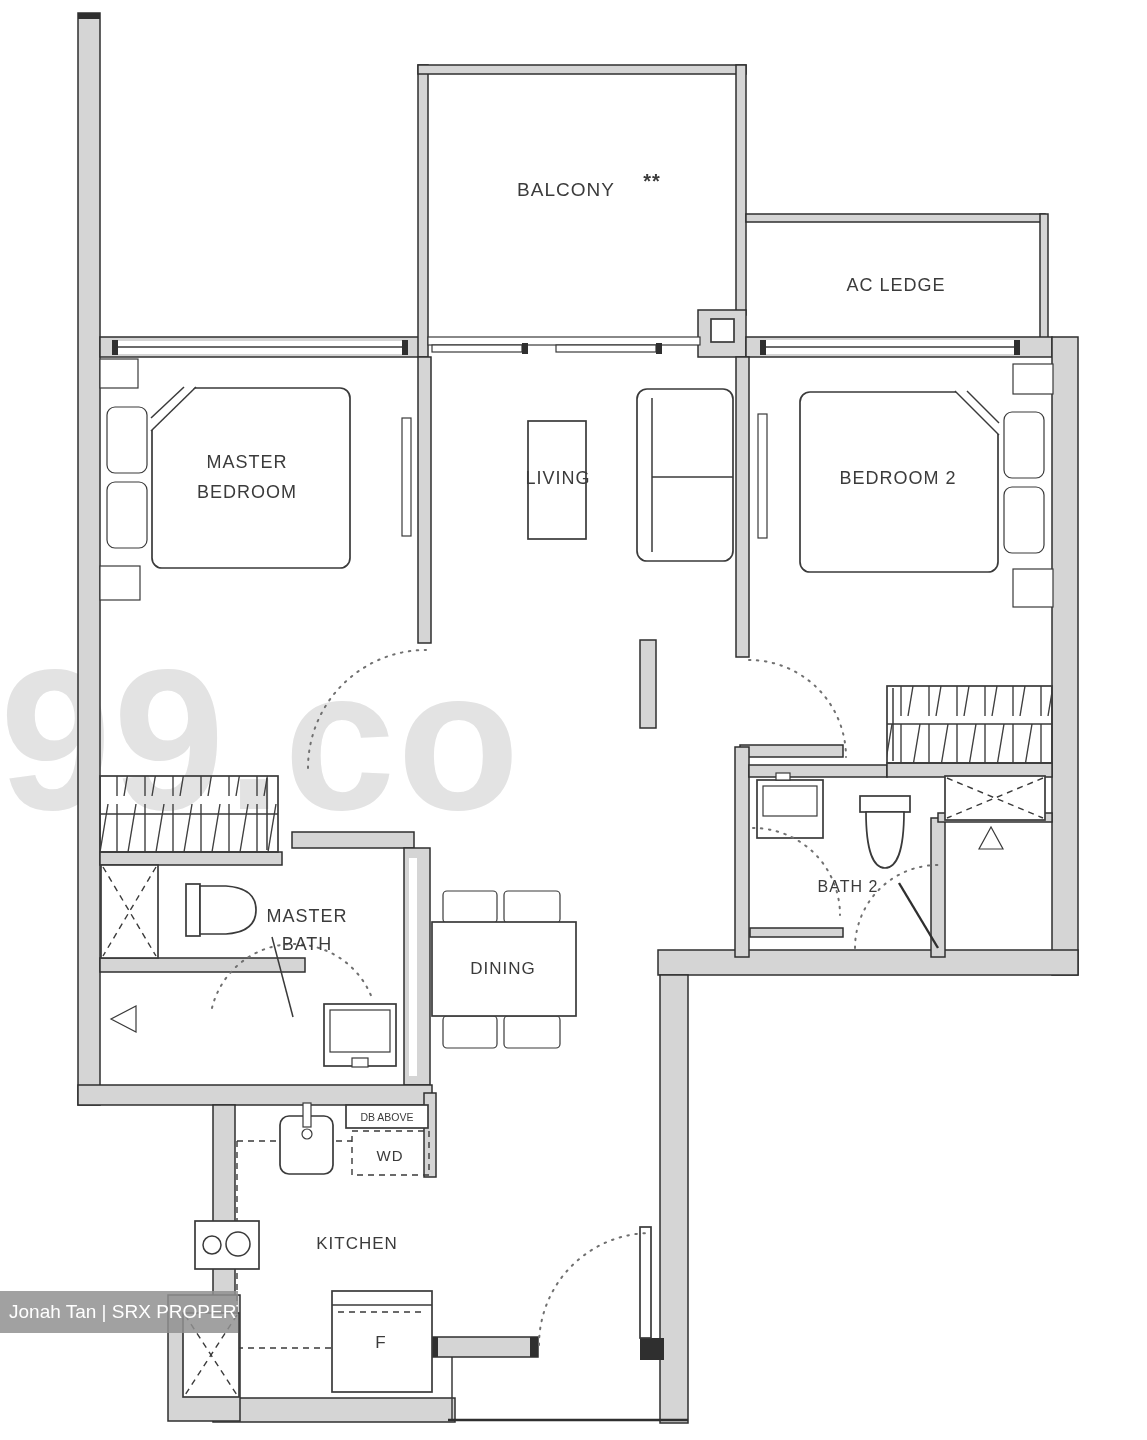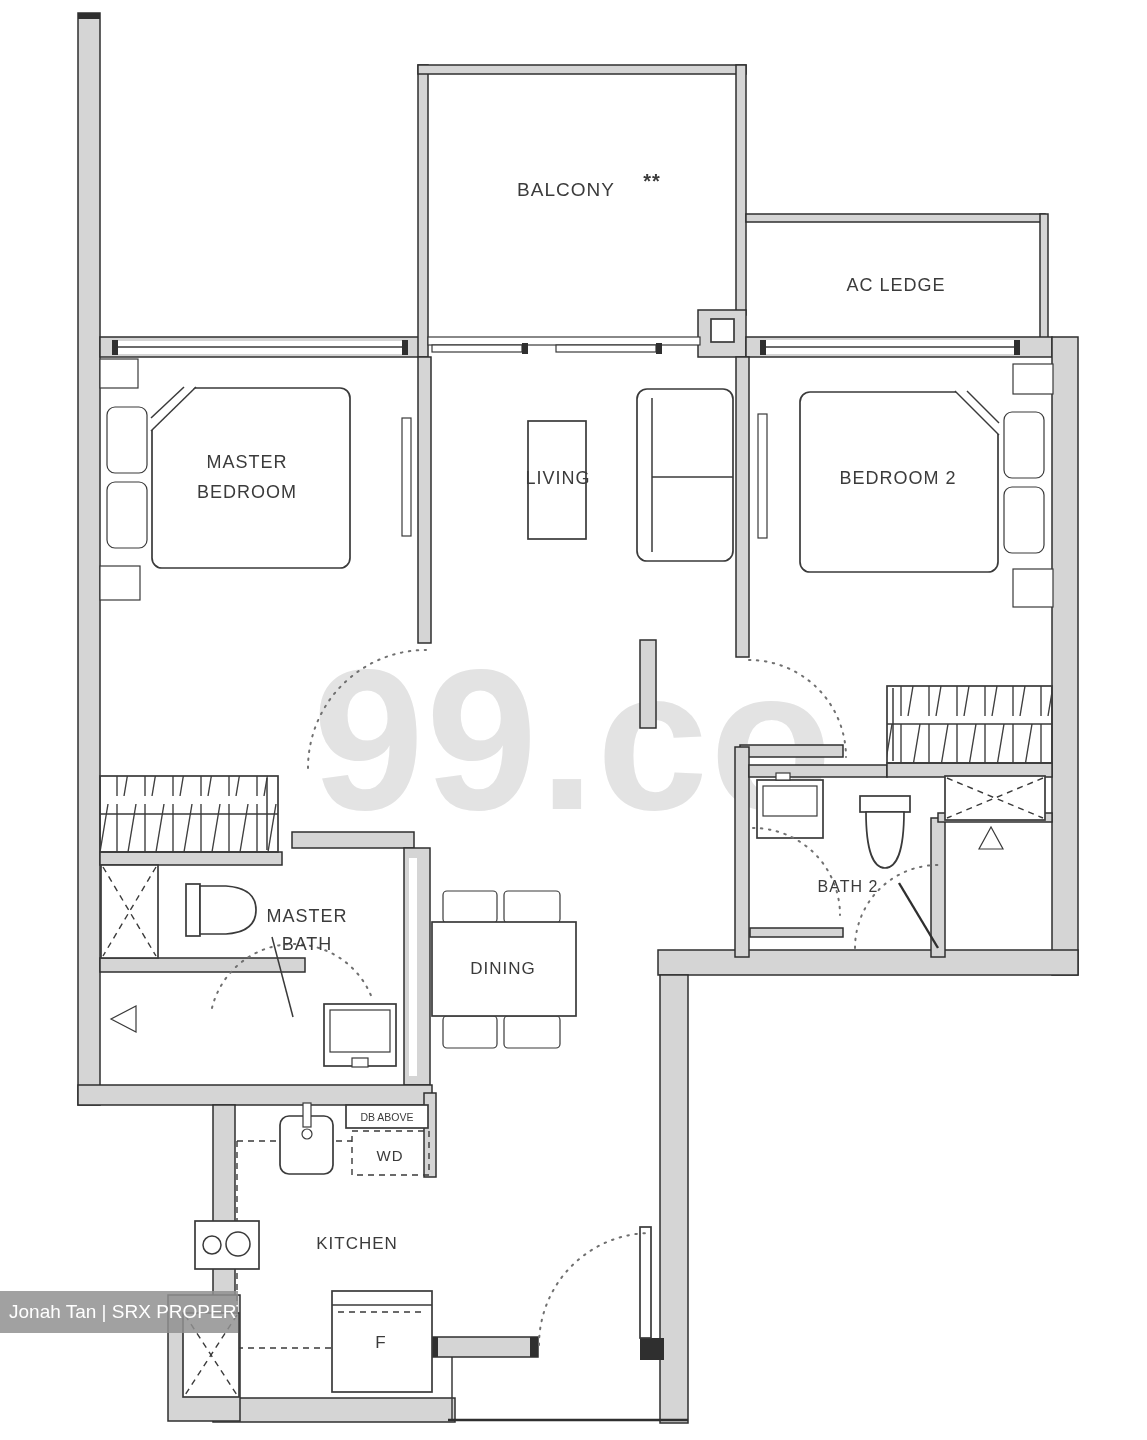--- a/index.html
+++ b/index.html
@@ -1,18 +1,18 @@
 <!DOCTYPE html>
 <html><head>
 <meta charset="utf-8">
 <style>
   html,body{margin:0;padding:0;background:#ffffff;}
   #page{position:relative;width:1147px;height:1440px;background:#ffffff;overflow:hidden;
         font-family:"Liberation Sans",sans-serif;}
-  #brand-watermark{position:absolute;left:0;top:640px;width:1147px;text-align:center;
+  #brand-watermark{position:absolute;left:0;top:640px;width:1147px;
         font-size:200px;font-weight:bold;color:#e3e3e3;letter-spacing:2px;line-height:1;
         z-index:0;user-select:none;}
   #plan-svg{position:absolute;left:0;top:0;z-index:1;}
   #credit-band{position:absolute;left:0;top:1291px;width:238px;height:42px;
         background:rgba(145,145,145,0.85);color:#ffffff;font-size:19px;line-height:42px;
         padding-left:9px;box-sizing:border-box;white-space:nowrap;overflow:hidden;z-index:2;}
   .w  {fill:#d5d5d5;stroke:#2f2f2f;stroke-width:1.5;}
   .wd {fill:#2f2f2f;stroke:none;}
   .win{fill:#ffffff;stroke:none;}
   .f  {fill:#ffffff;stroke:#3a3a3a;stroke-width:1.7;}

